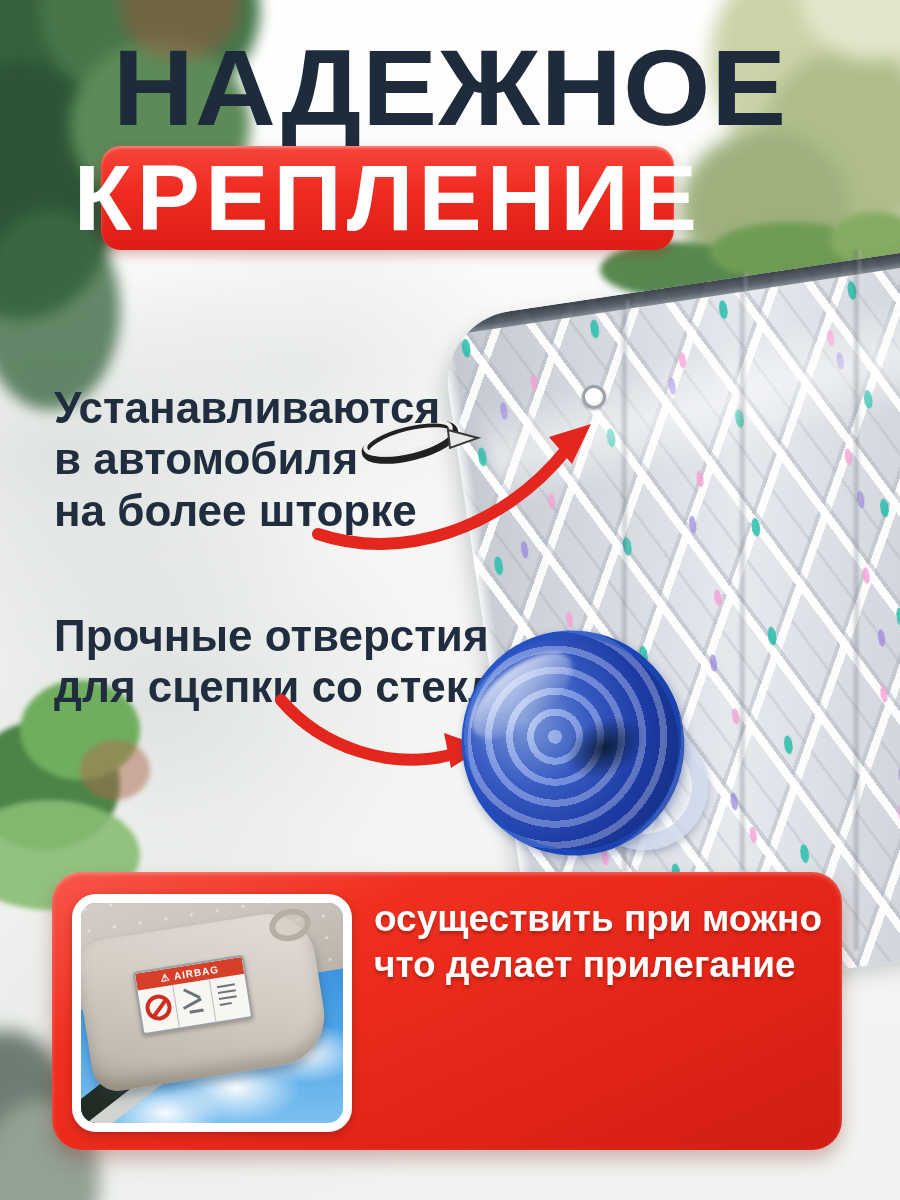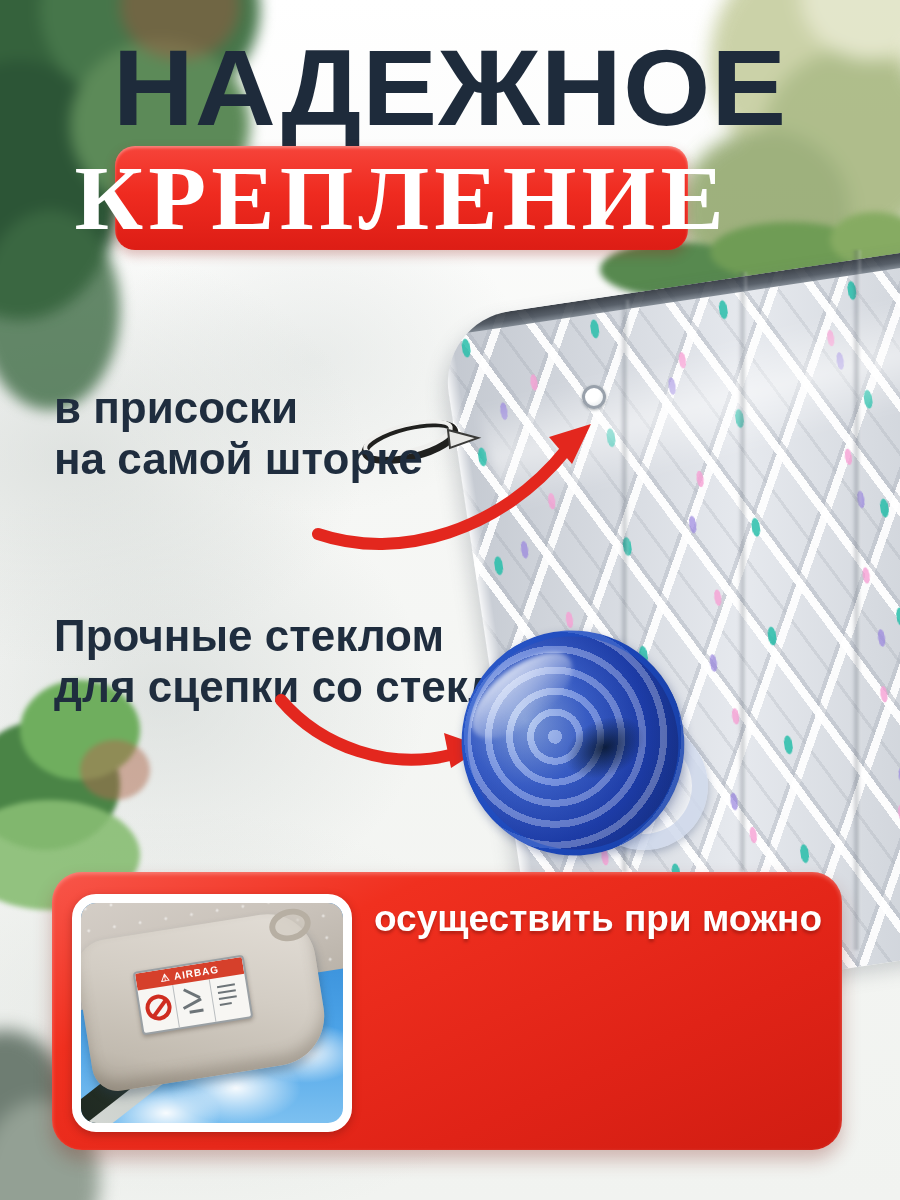--- a/index.html
+++ b/index.html
@@ -24,24 +24,24 @@
   #bush-left { left:-40px; top:680px; width:210px; height:230px; filter:blur(2.5px); }
   #blur-bl { left:-70px; top:1010px; width:180px; height:260px; filter:blur(9px); }
 
   
   #title-line1 {
     left:120px; top:34px; width:660px; text-align:center;
     font-size:108px; font-weight:bold; color:#1e2b3b; line-height:1.0;
     letter-spacing:1px; transform:scaleX(1.04);
   }
   #title-badge {
-    left:115px; top:146px; width:573px; height:104px; border-radius:20px;
+    left:101px; top:146px; width:573px; height:104px; border-radius:20px;
     background:linear-gradient(180deg,#f6443a 0%, #ef2b20 45%, #dd1d15 100%);
     box-shadow:0 5px 12px rgba(150,35,25,.30), inset 0 2px 3px rgba(255,255,255,.35);
-    display:flex; align-items:center; justify-content:center;font-family:Liberation Serif, serif;
+    display:flex; align-items:center; justify-content:center;
   }
   #title-line2 {
     font-size:92px; font-weight:bold; color:#ffffff; letter-spacing:5px;
     transform:scaleX(1.03); line-height:1;
   }
 
   
   .feature-text { color:#1f2d3e; font-weight:bold; font-size:44px; line-height:1.17; }
   #feature-1 { left:54px; top:382px; }
   #feature-2 { left:54px; top:610px; }
@@ -247,25 +247,26 @@
     <ellipse cx="56" cy="30" rx="44" ry="13" fill="none" stroke="#efefed" stroke-width="4" transform="rotate(-14 56 30)"></ellipse>
     <path d="M96 22 L126 30 L98 40 Z" fill="#e8e8e6" stroke="#3a3a38" stroke-width="2"></path>
   </svg>
 
   <div class="abs" id="title-line1">НАДЕЖНОЕ</div>
   <div class="abs" id="title-badge">
     <span id="title-line2">КРЕПЛЕНИЕ</span>
   </div>
 
   <div class="abs feature-text" id="feature-1">
-    <div>в присоски</div>
-    <div>на самой шторке</div>
+    <div>Устанавливаются</div>
+    <div>в автомобиля</div>
+    <div>на более шторке</div>
   </div>
   <div class="abs feature-text" id="feature-2">
-    <div>Прочные стеклом</div>
+    <div>Прочные отверстия</div>
     <div>для сцепки со стеклом</div>
   </div>
 
   <svg class="abs" id="arrows">
     <path d="M318 534 C 400 562, 502 530, 566 450" fill="none" stroke="#e3271e" stroke-width="12" stroke-linecap="round"></path>
     <path d="M591 424 L549 437 L572 464 Z" fill="#e3271e"></path>
     <path d="M281 700 C 322 748, 390 770, 450 755" fill="none" stroke="#e3271e" stroke-width="12" stroke-linecap="round"></path>
     <path d="M484 747 L444 733 L451 768 Z" fill="#e3271e"></path>
   </svg>
 
@@ -302,16 +303,17 @@
             <div class="glyph-line" style="left:6px;top:8px;width:18px;height:2px;"></div>
             <div class="glyph-line" style="left:6px;top:14px;width:18px;height:2px;"></div>
             <div class="glyph-line" style="left:6px;top:20px;width:18px;height:2px;"></div>
             <div class="glyph-line" style="left:6px;top:26px;width:12px;height:2px;"></div>
           </div>
         </div>
       </div>
     </div>
     <div id="card-text">
       <div>осуществить при можно</div>
+      <div>что делает прилегание</div>
     </div>
   </div>
 
 </div>
 
 </body></html>

